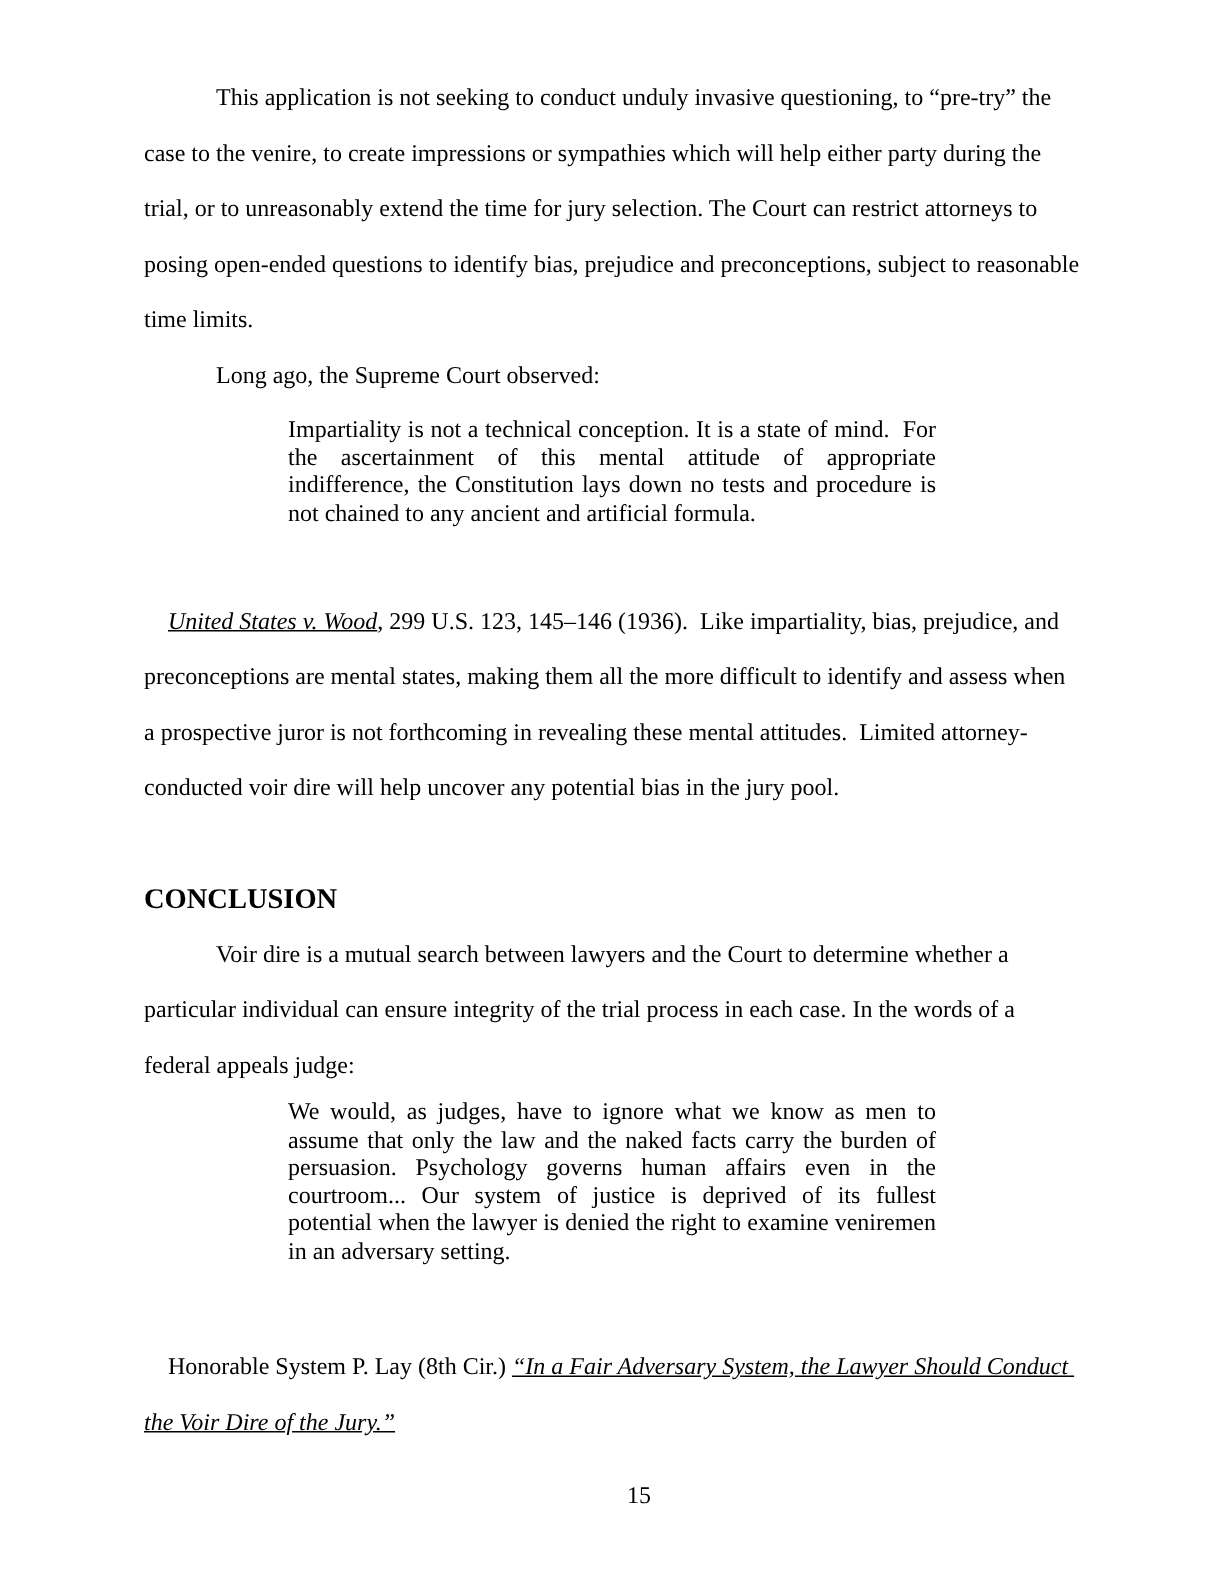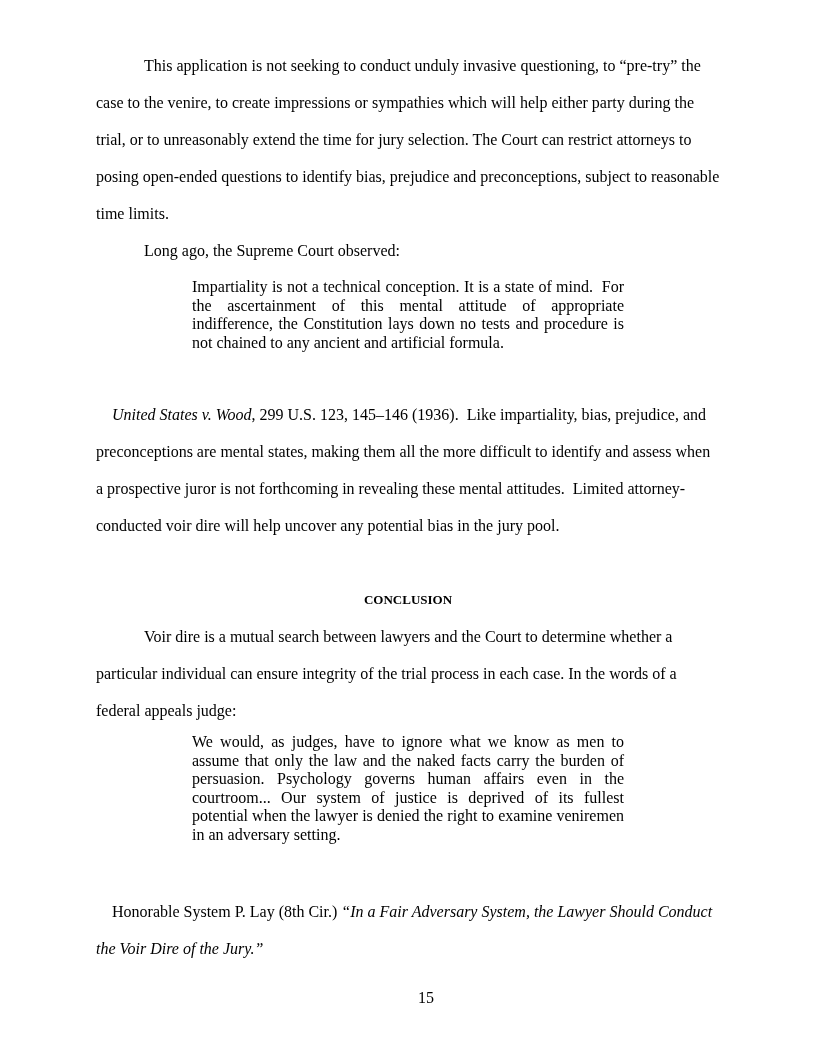--- a/index.html
+++ b/index.html
@@ -35,26 +35,26 @@
     text-align: justify;
     white-space: pre-wrap;
   }
   .block-quote.q2 {
     margin-top: 4px;
     margin-bottom: 12px;
   }
   .section-heading {
     margin: 0;
     line-height: 37px;
-    text-align: center;
     font-weight: bold;
-    font-size: 13px;
+    font-size: 19px;
   }
   .italic {
     font-style: italic;
+    text-decoration: underline;
   }
   .page-number {
     position: absolute;
     top: 979px;
     left: 18px;
     width: 816px;
     line-height: 37px;
     text-align: center;
   }
 </style>

